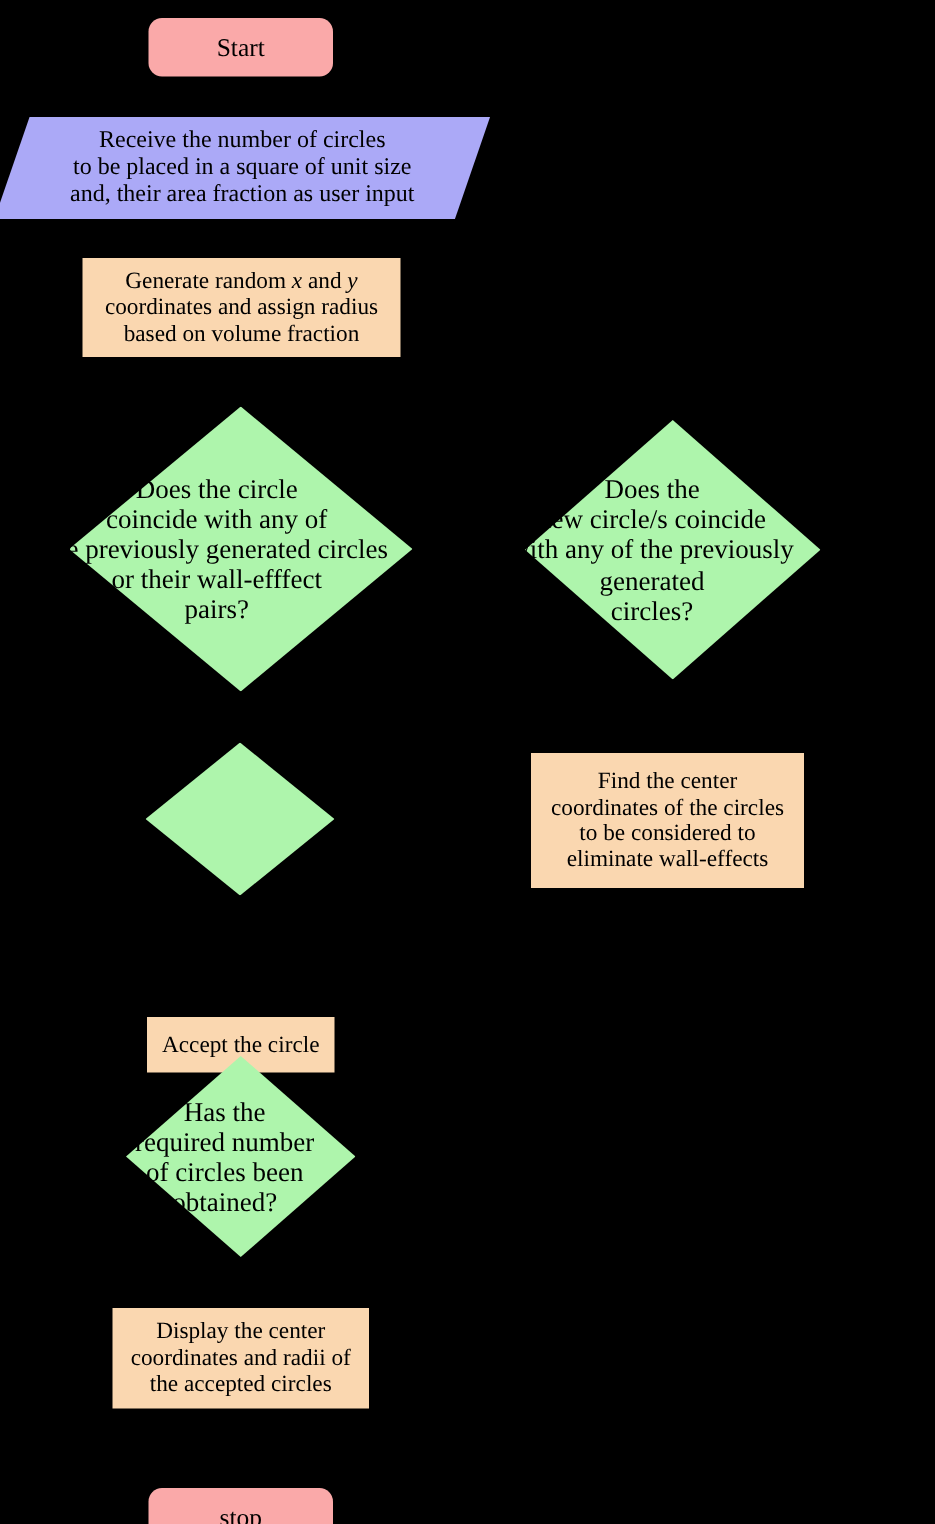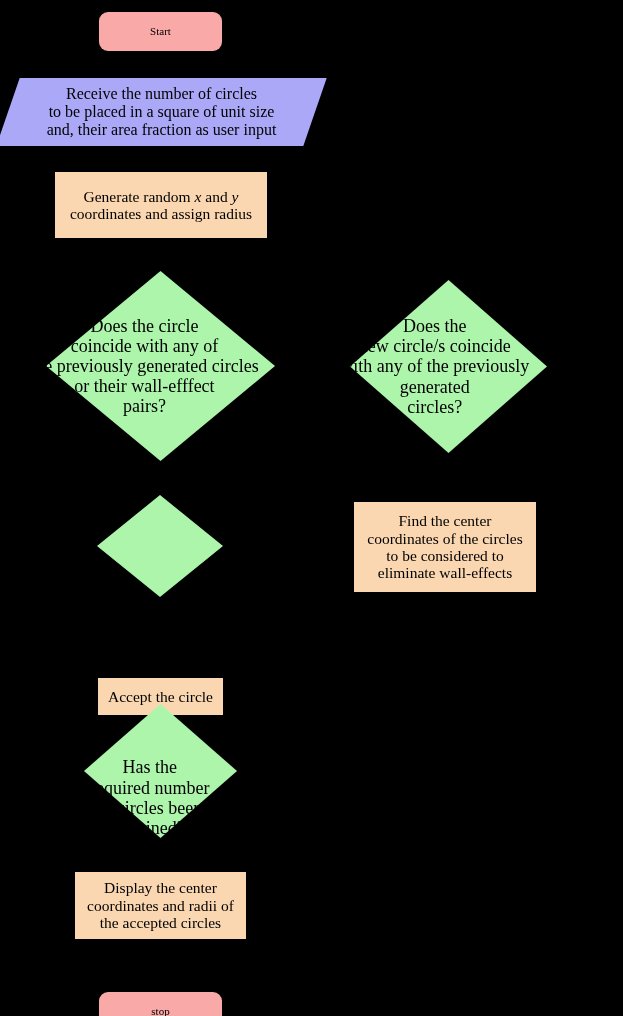--- a/index.html
+++ b/index.html
@@ -39,21 +39,21 @@
     z-index: 2;
     line-height: 1.12;
     white-space: pre-line;
     color: #000000;
   }
 
   
   .terminator {
     background: #faa9a9;
     border-radius: 9px;
-    font-size: 11px;
+    font-size: 17px;
   }
 
   
   .process {
     background: #fad7b0;
     font-size: 15.5px;
   }
 
   
   .io {
@@ -102,21 +102,21 @@
   </div>
 
   <div class="node io" style="left:8px; top:78px; width:307px; height:68px;">
     <span class="skewbg"></span>
     <span class="label">Receive the number of circles
 to be placed in a square of unit size
 and, their area fraction as user input</span>
   </div>
 
   <div class="node process" style="left:55px; top:172px; width:212px; height:66px;">
-    <span class="label"><span>Generate random </span><span class="mathvar">x</span><span> and </span><span class="mathvar">y</span><br><span>coordinates and assign radius</span><br></span>
+    <span class="label"><span>Generate random </span><span class="mathvar">x</span><span> and </span><span class="mathvar">y</span><br><span>coordinates and assign radius</span><br><span>based on volume fraction</span></span>
   </div>
 
   <div class="node decision" style="left:46px; top:271px; width:229px; height:190px;">
     <span class="diamondbg"></span>
     <span class="label">Does the circle
 coincide with any of
 the previously generated circles
 or their wall-efffect
 pairs?</span>
   </div>
@@ -138,21 +138,21 @@
     <span class="label">Find the center
 coordinates of the circles
 to be considered to
 eliminate wall-effects</span>
   </div>
 
   <div class="node process" style="left:98px; top:630px; width:125px; height:37px;margin-top:48px;">
     <span class="label">Accept the circle</span>
   </div>
 
-  <div class="node decision" style="left:84px; top:704px; width:153px; height:134px;align-items:flex-end;">
+  <div class="node decision" style="left:84px; top:704px; width:153px; height:134px;">
     <span class="diamondbg"></span>
     <span class="label">Has the
 required number
 of circles been
 obtained?</span>
   </div>
 
   <div class="node process" style="left:75px; top:872px; width:171px; height:67px;">
     <span class="label">Display the center
 coordinates and radii of

